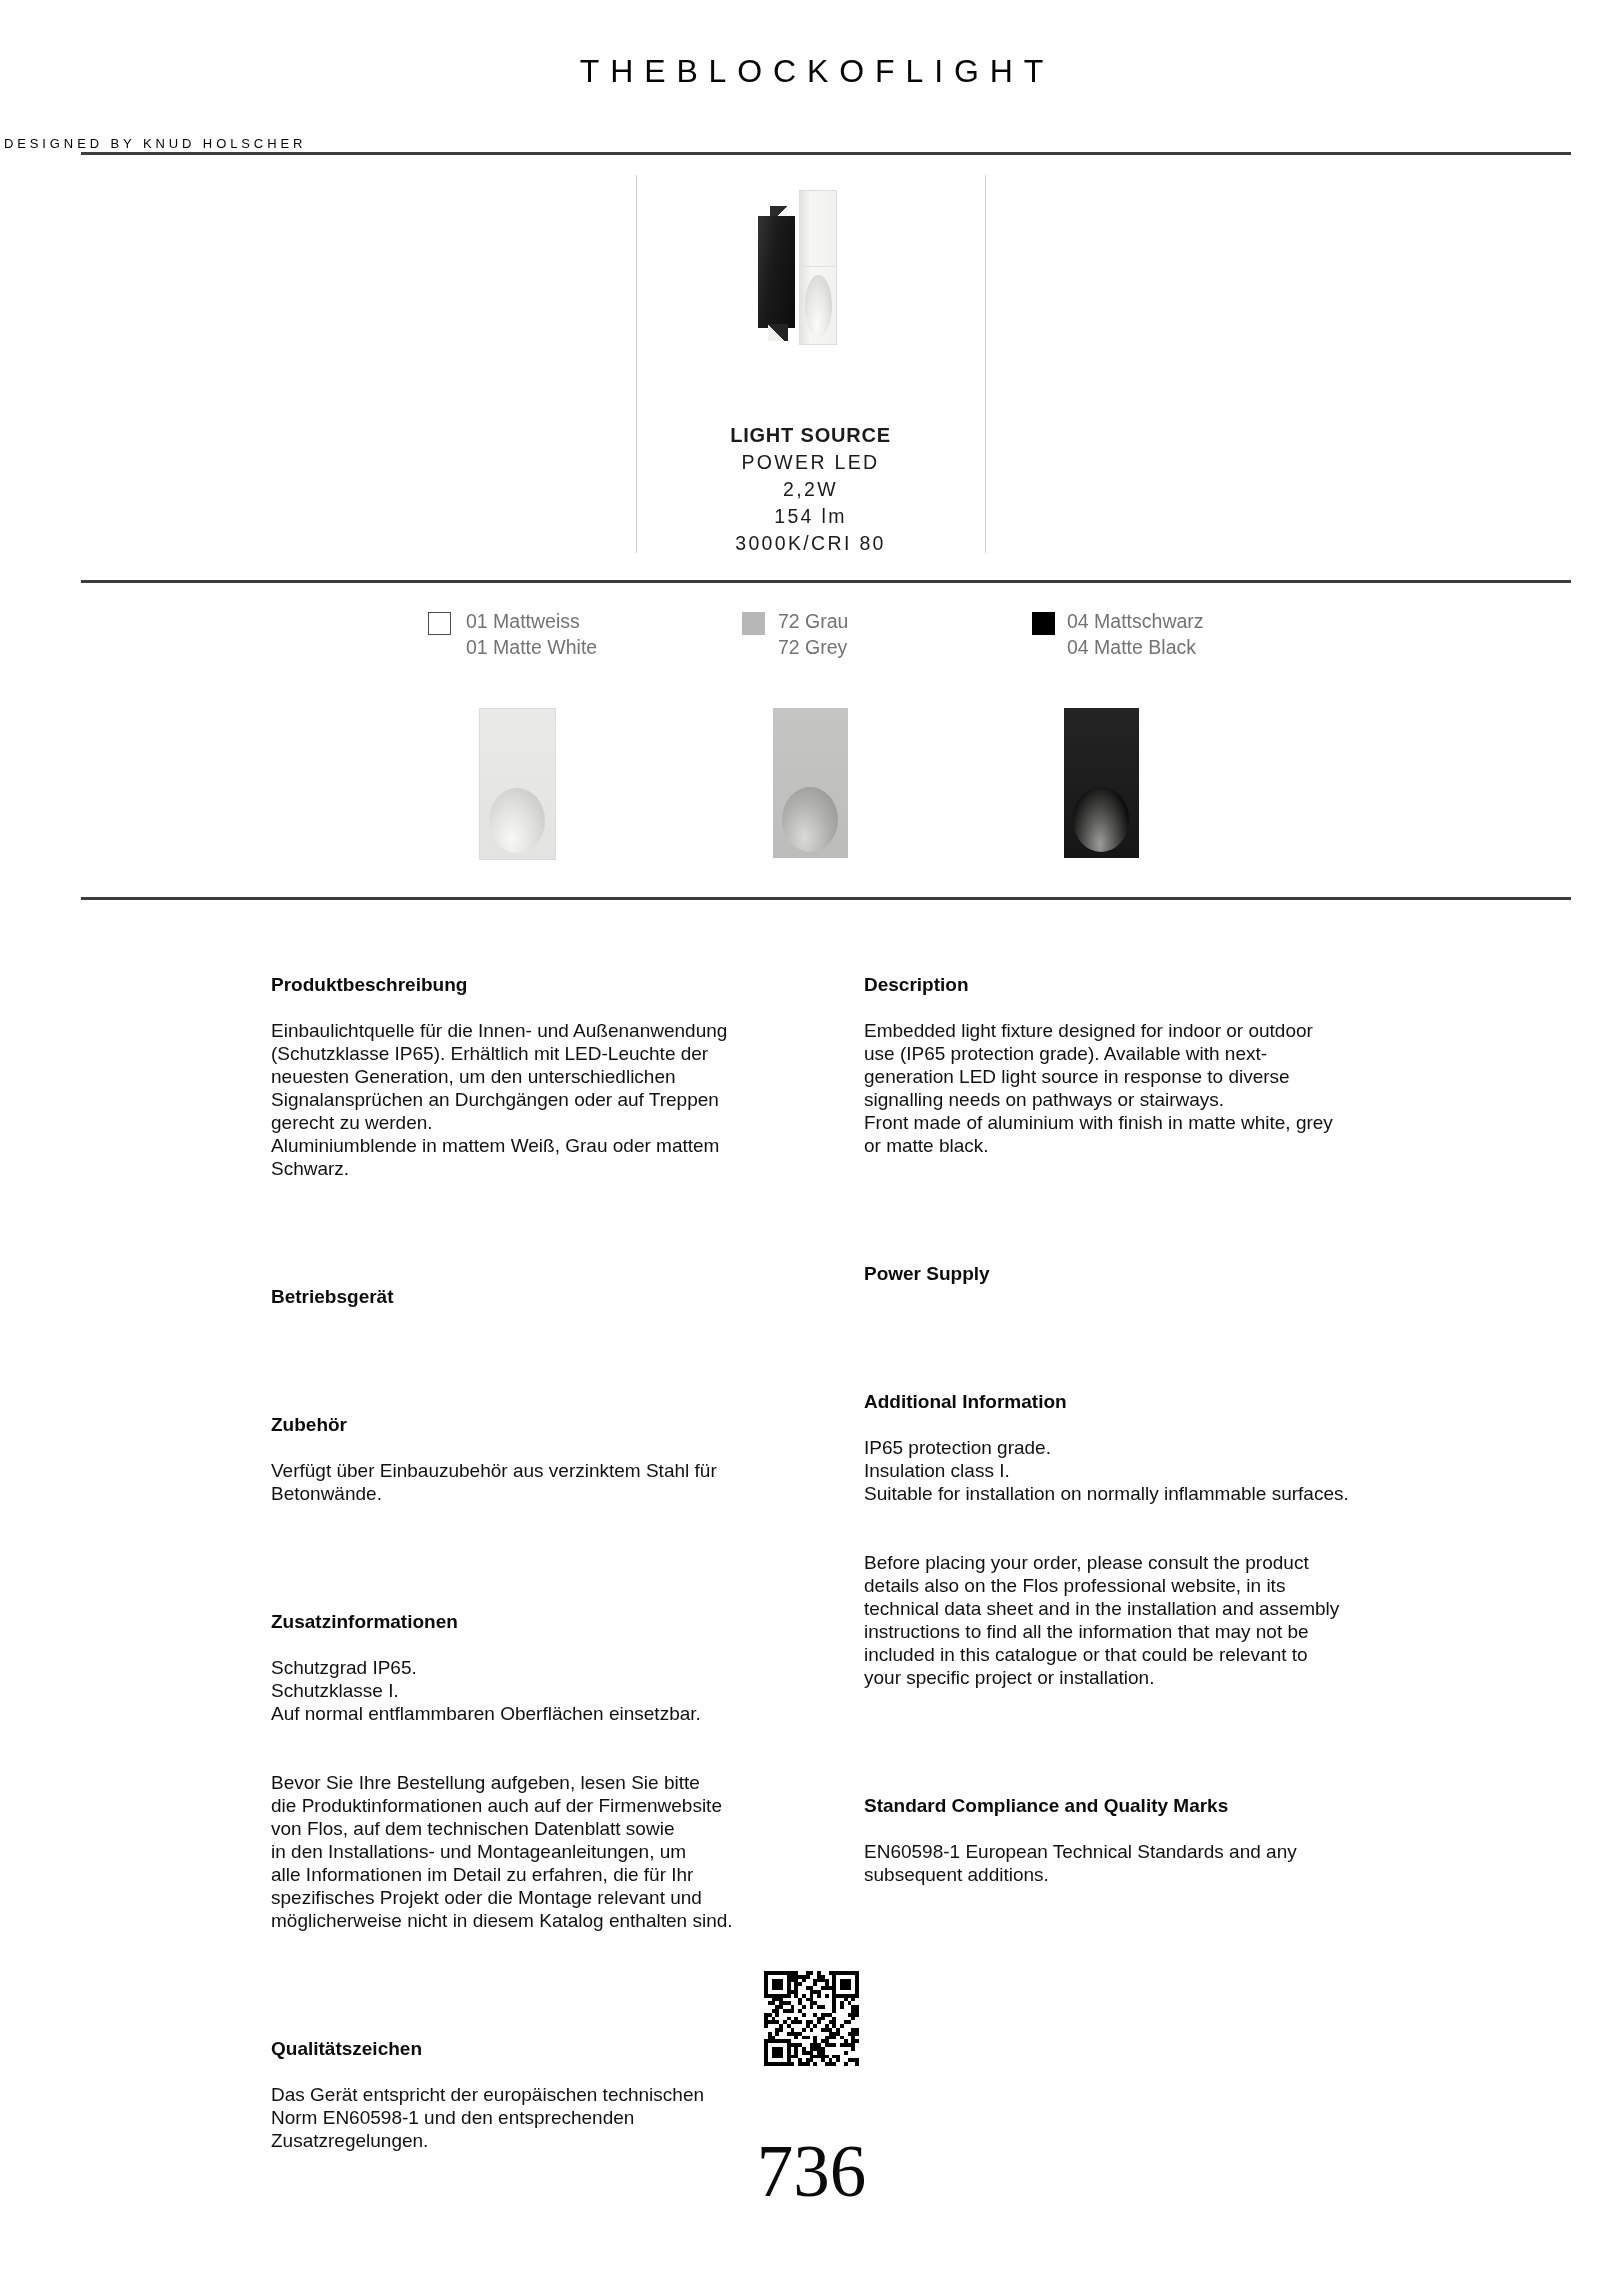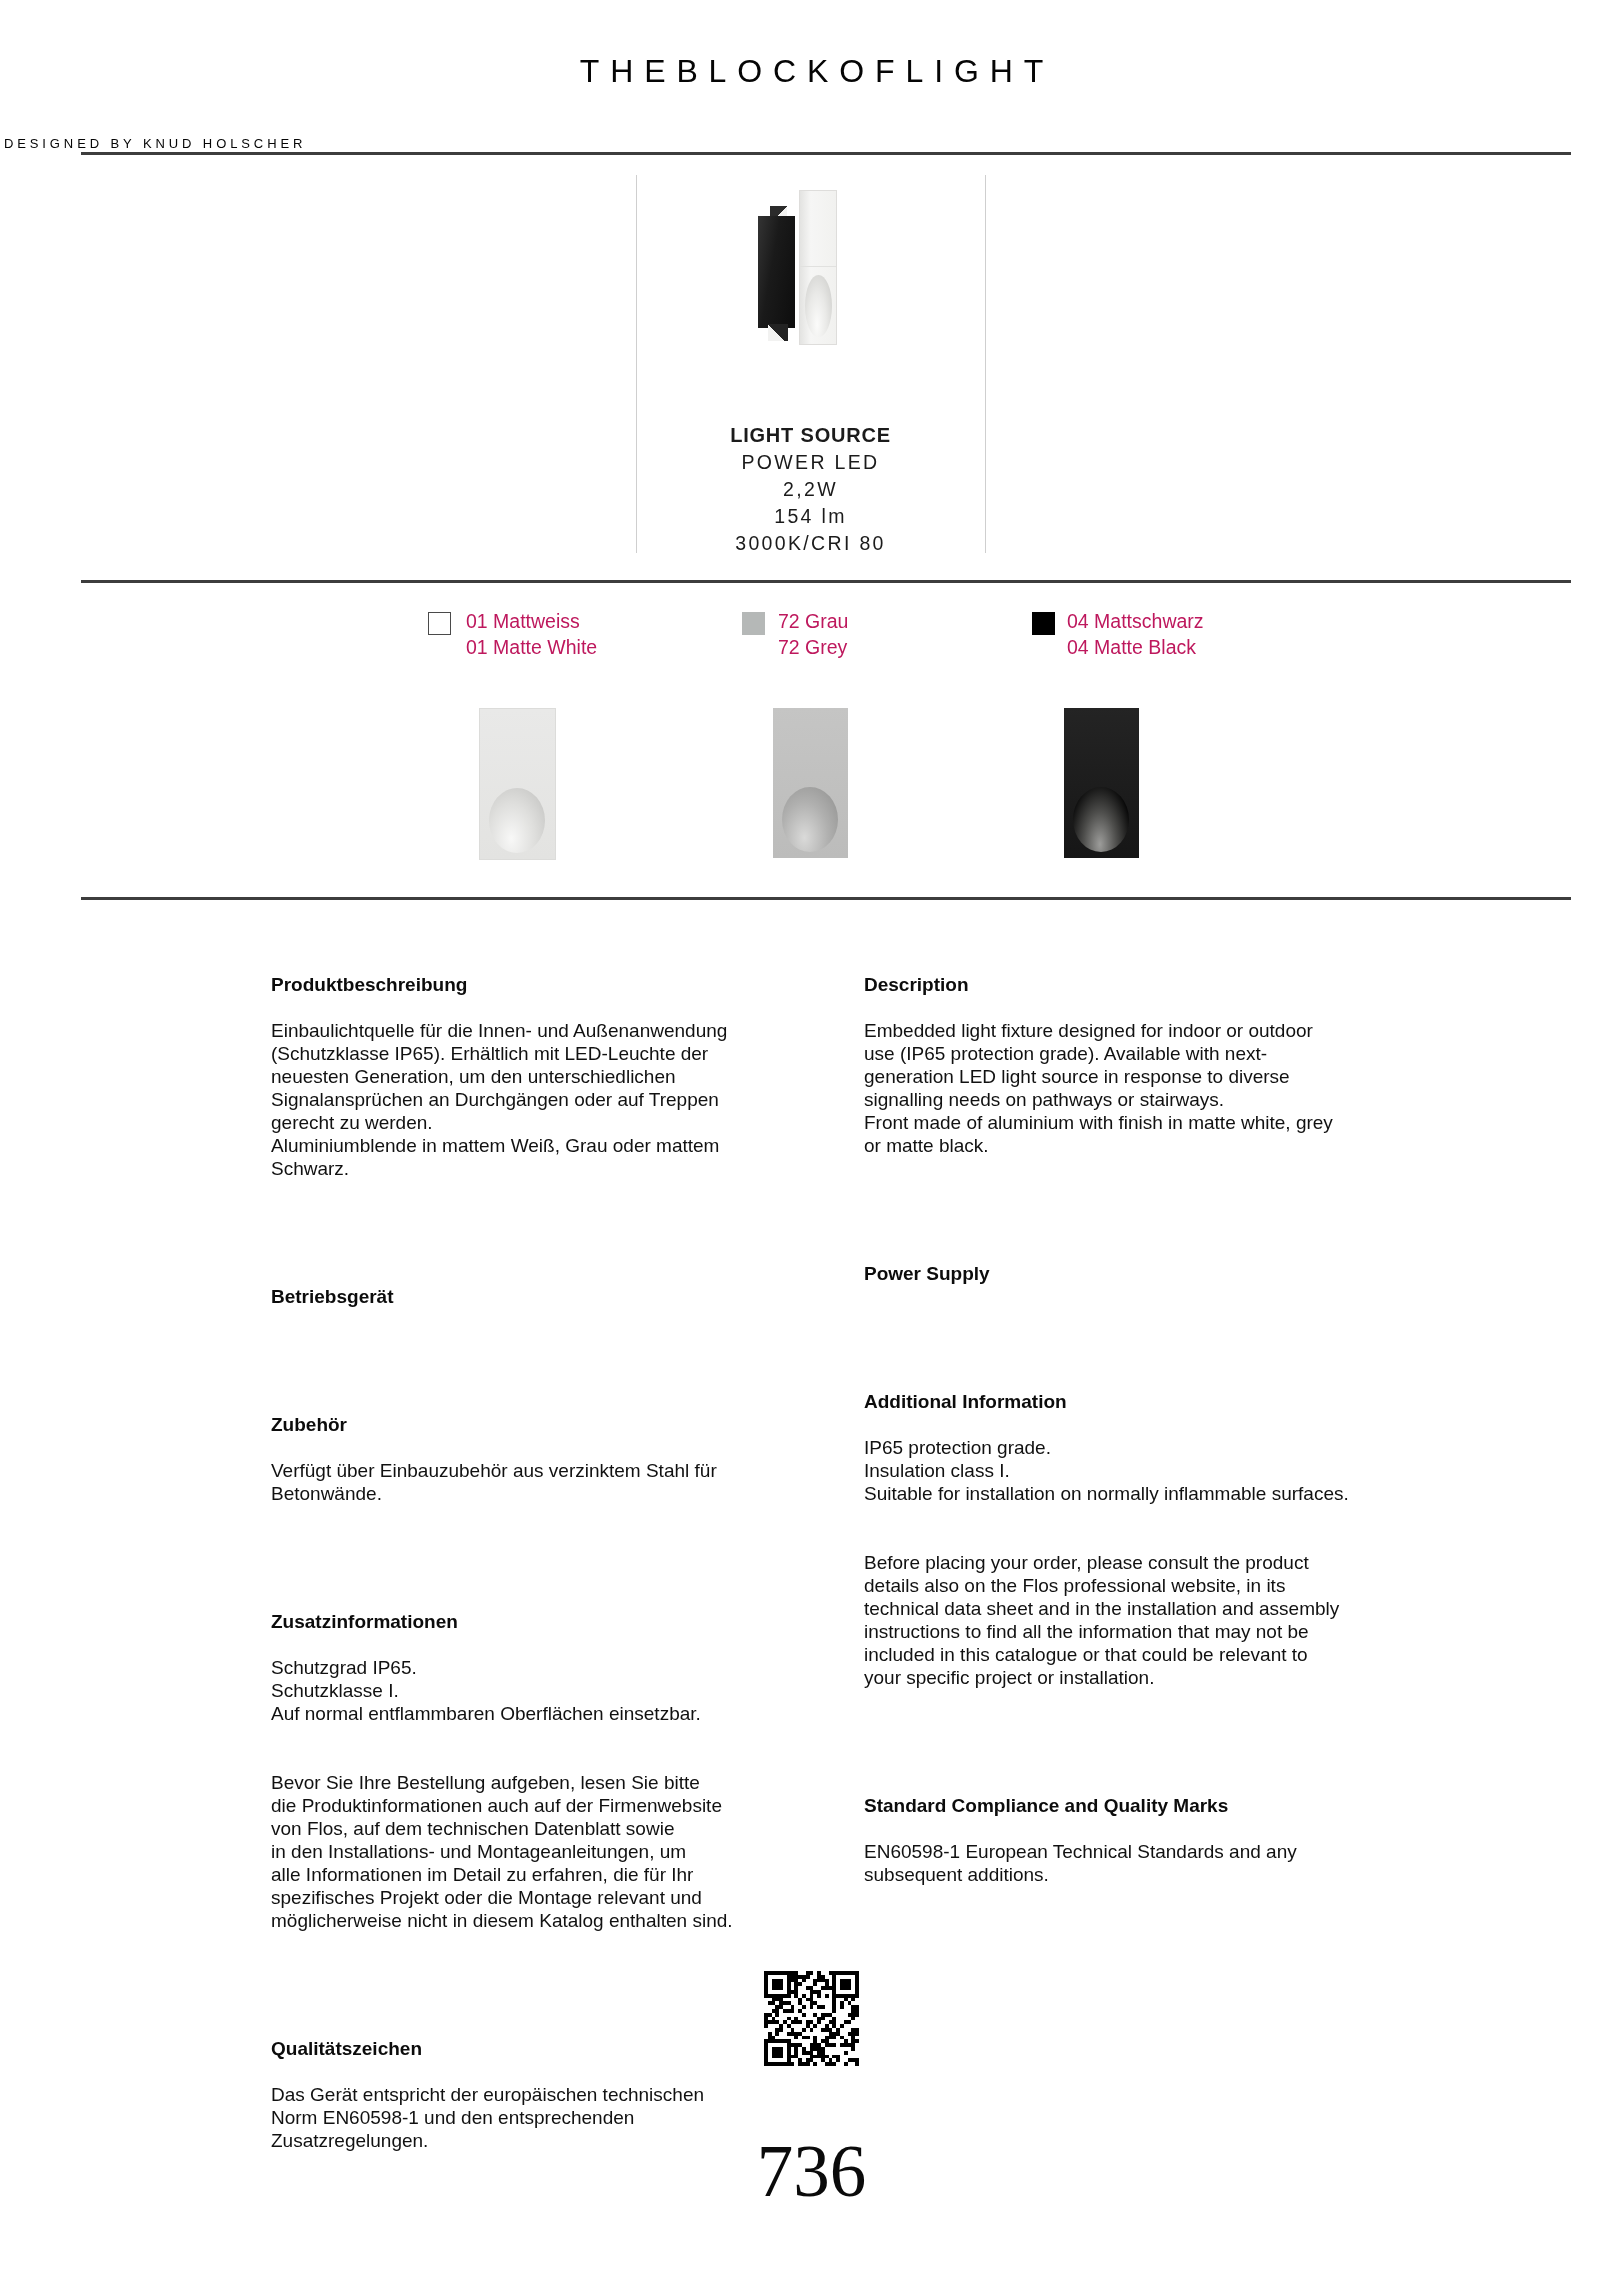--- a/index.html
+++ b/index.html
@@ -56,21 +56,21 @@
     letter-spacing:0.12em;
   }
   .light-specs .ls-heading{font-weight:bold; letter-spacing:0.04em; font-size:20px;}
 
   
   .sw{position:absolute; top:612px; width:23.4px; height:23.4px; box-sizing:border-box;}
   .sw-1{left:428px; background:#ffffff; border:1.9px solid #4a4a4a;}
   .sw-2{left:742px; background:#b5b8b7;}
   .sw-3{left:1032px; background:#000000;}
   .sw-label{
-    position:absolute; top:608px; font-size:19.5px; line-height:26px; color:#be185d;
+    position:absolute; top:608px; font-size:19.5px; line-height:26px; color:#737373;
   }
   .sw-label-1{left:466px;} .sw-label-2{left:778px;} .sw-label-3{left:1067px;}
 
   .face{position:absolute; top:708px; width:75px; height:150px;}
   .face-white{left:479px; background:linear-gradient(180deg,#e9e9e8,#e3e3e1); border:0.6px solid #dcdcda;}
   .face-grey{left:773px; background:linear-gradient(180deg,#c5c5c4,#bcbcbb);}
   .face-black{left:1064px; background:linear-gradient(180deg,#242424,#161616);}
   .scoop{position:absolute; left:9px; top:79px; width:56px; height:65px; border-radius:50%;}
   .face-white .scoop{background:radial-gradient(ellipse at 40% 78%, #f8f8f7 0%, #dededc 50%, #bfbfbd 100%);}
   .face-grey .scoop{background:radial-gradient(ellipse at 40% 78%, #dadad9 0%, #b0b0af 50%, #8e8e8d 100%);}

